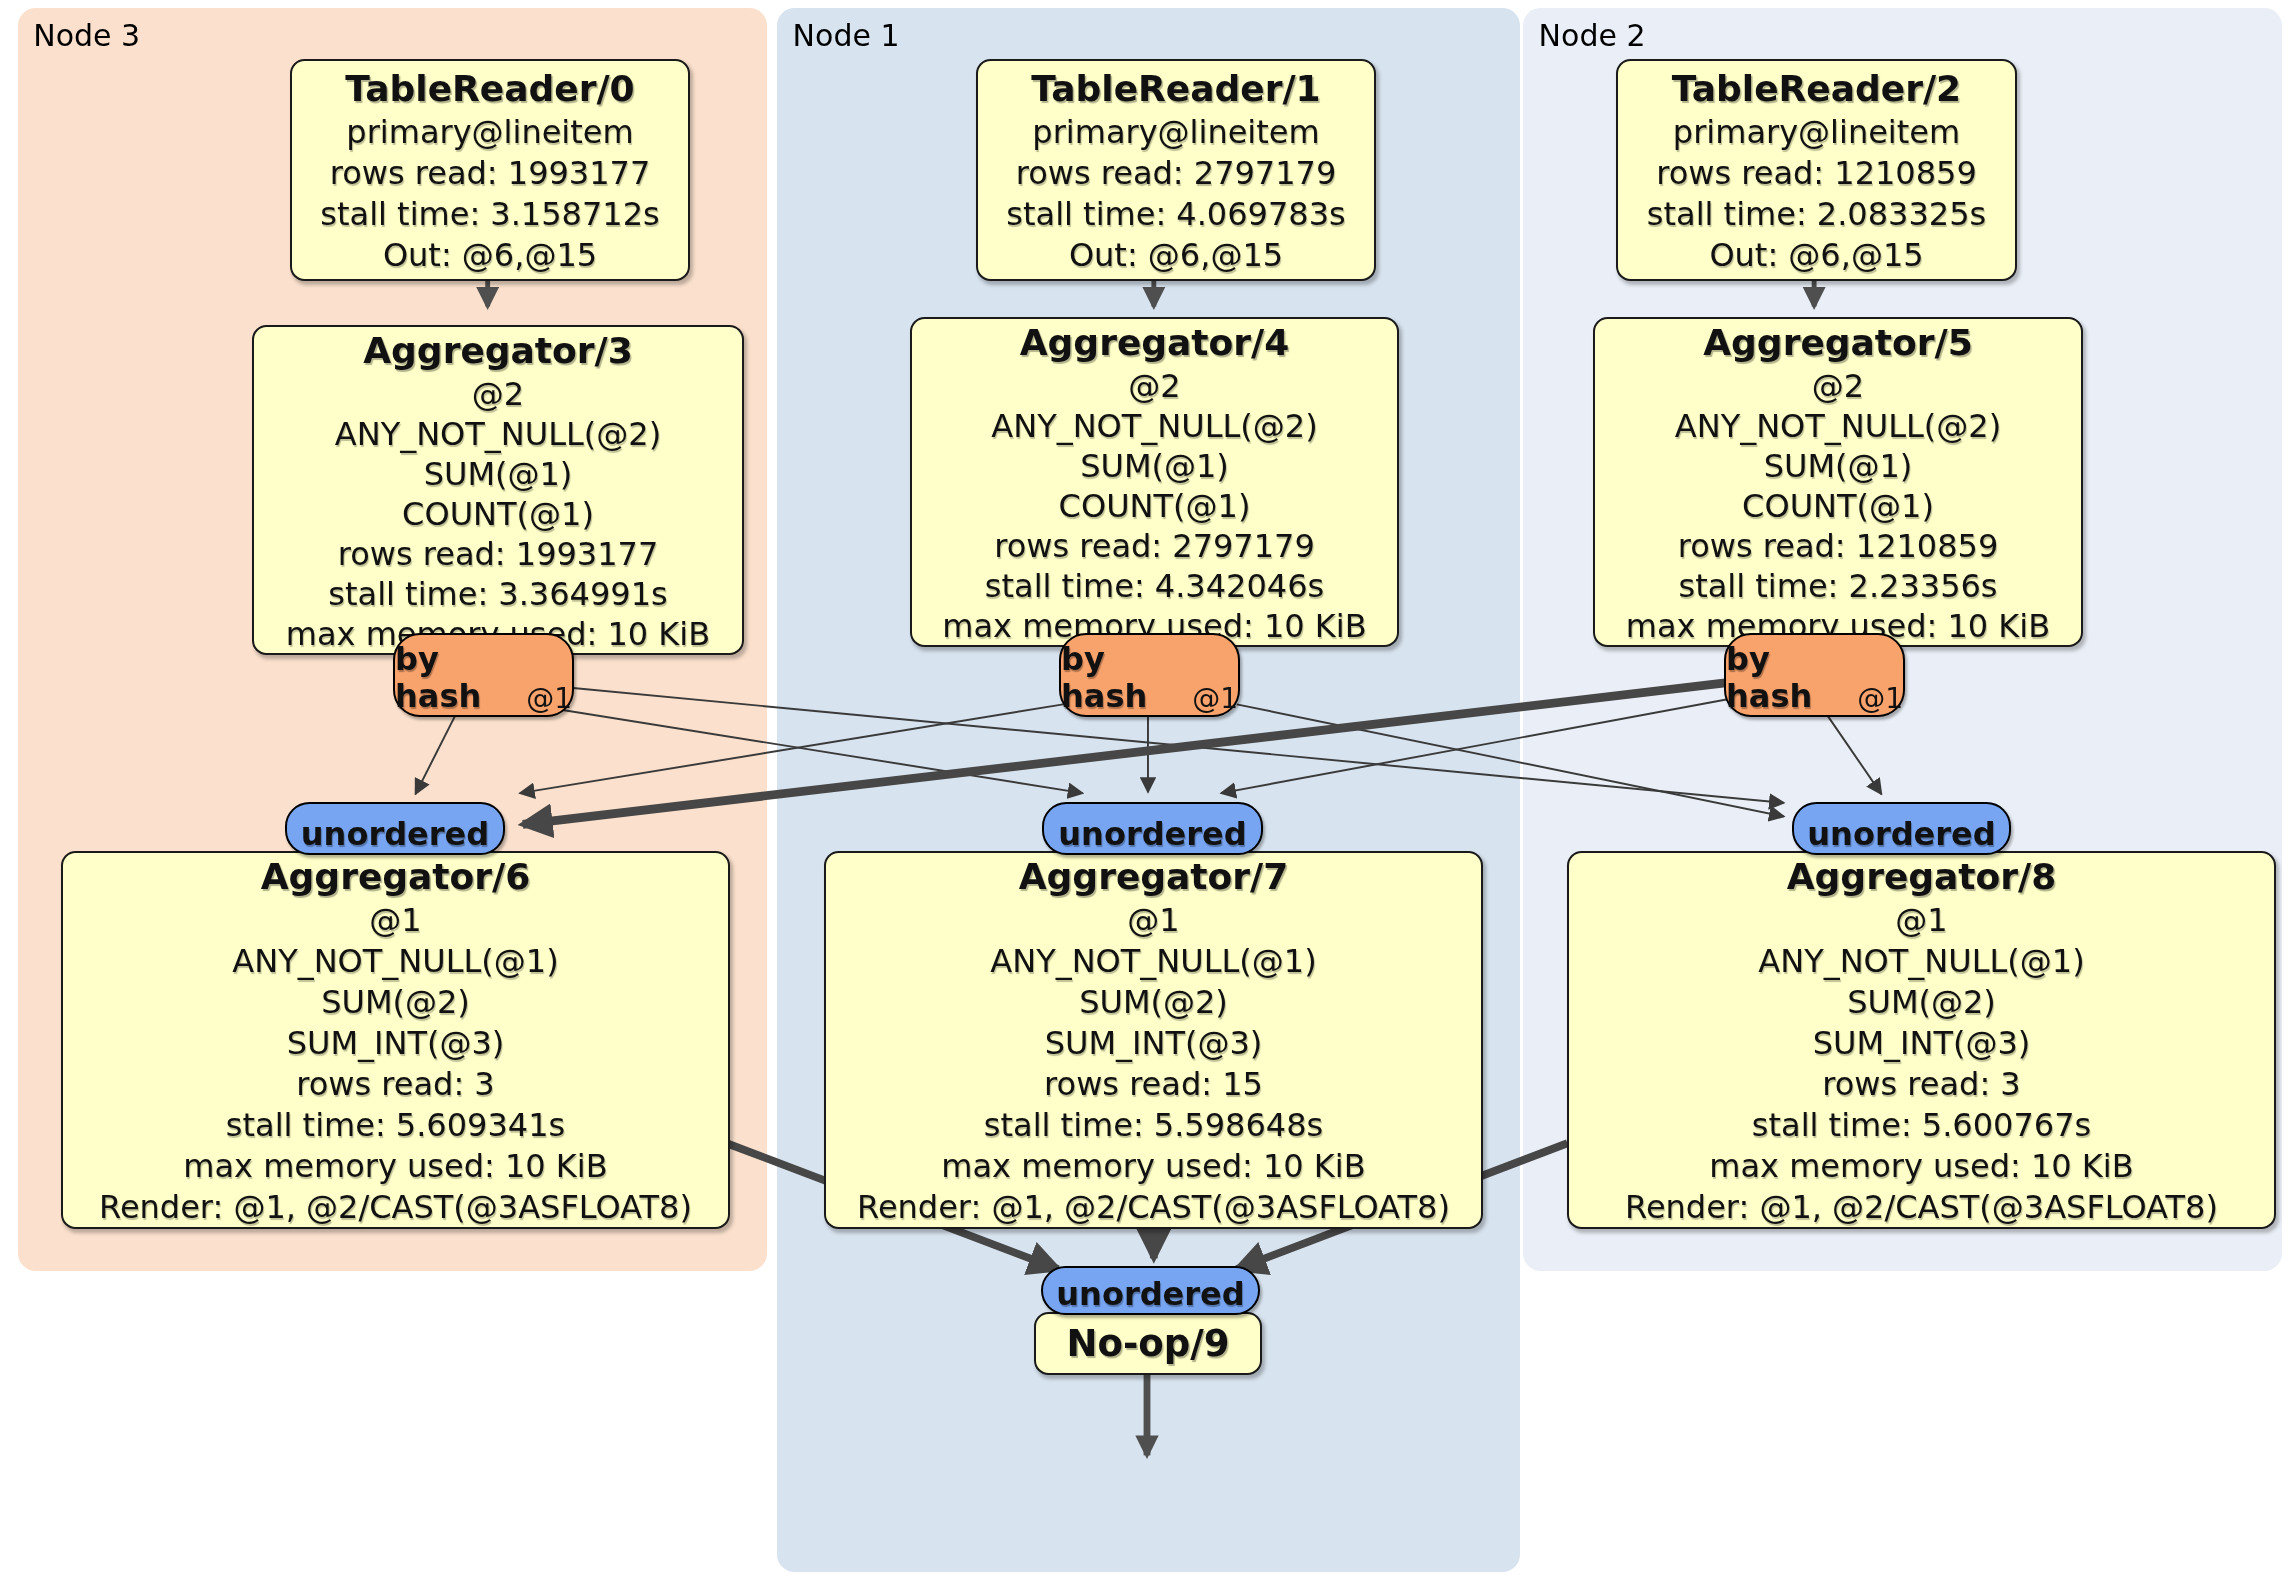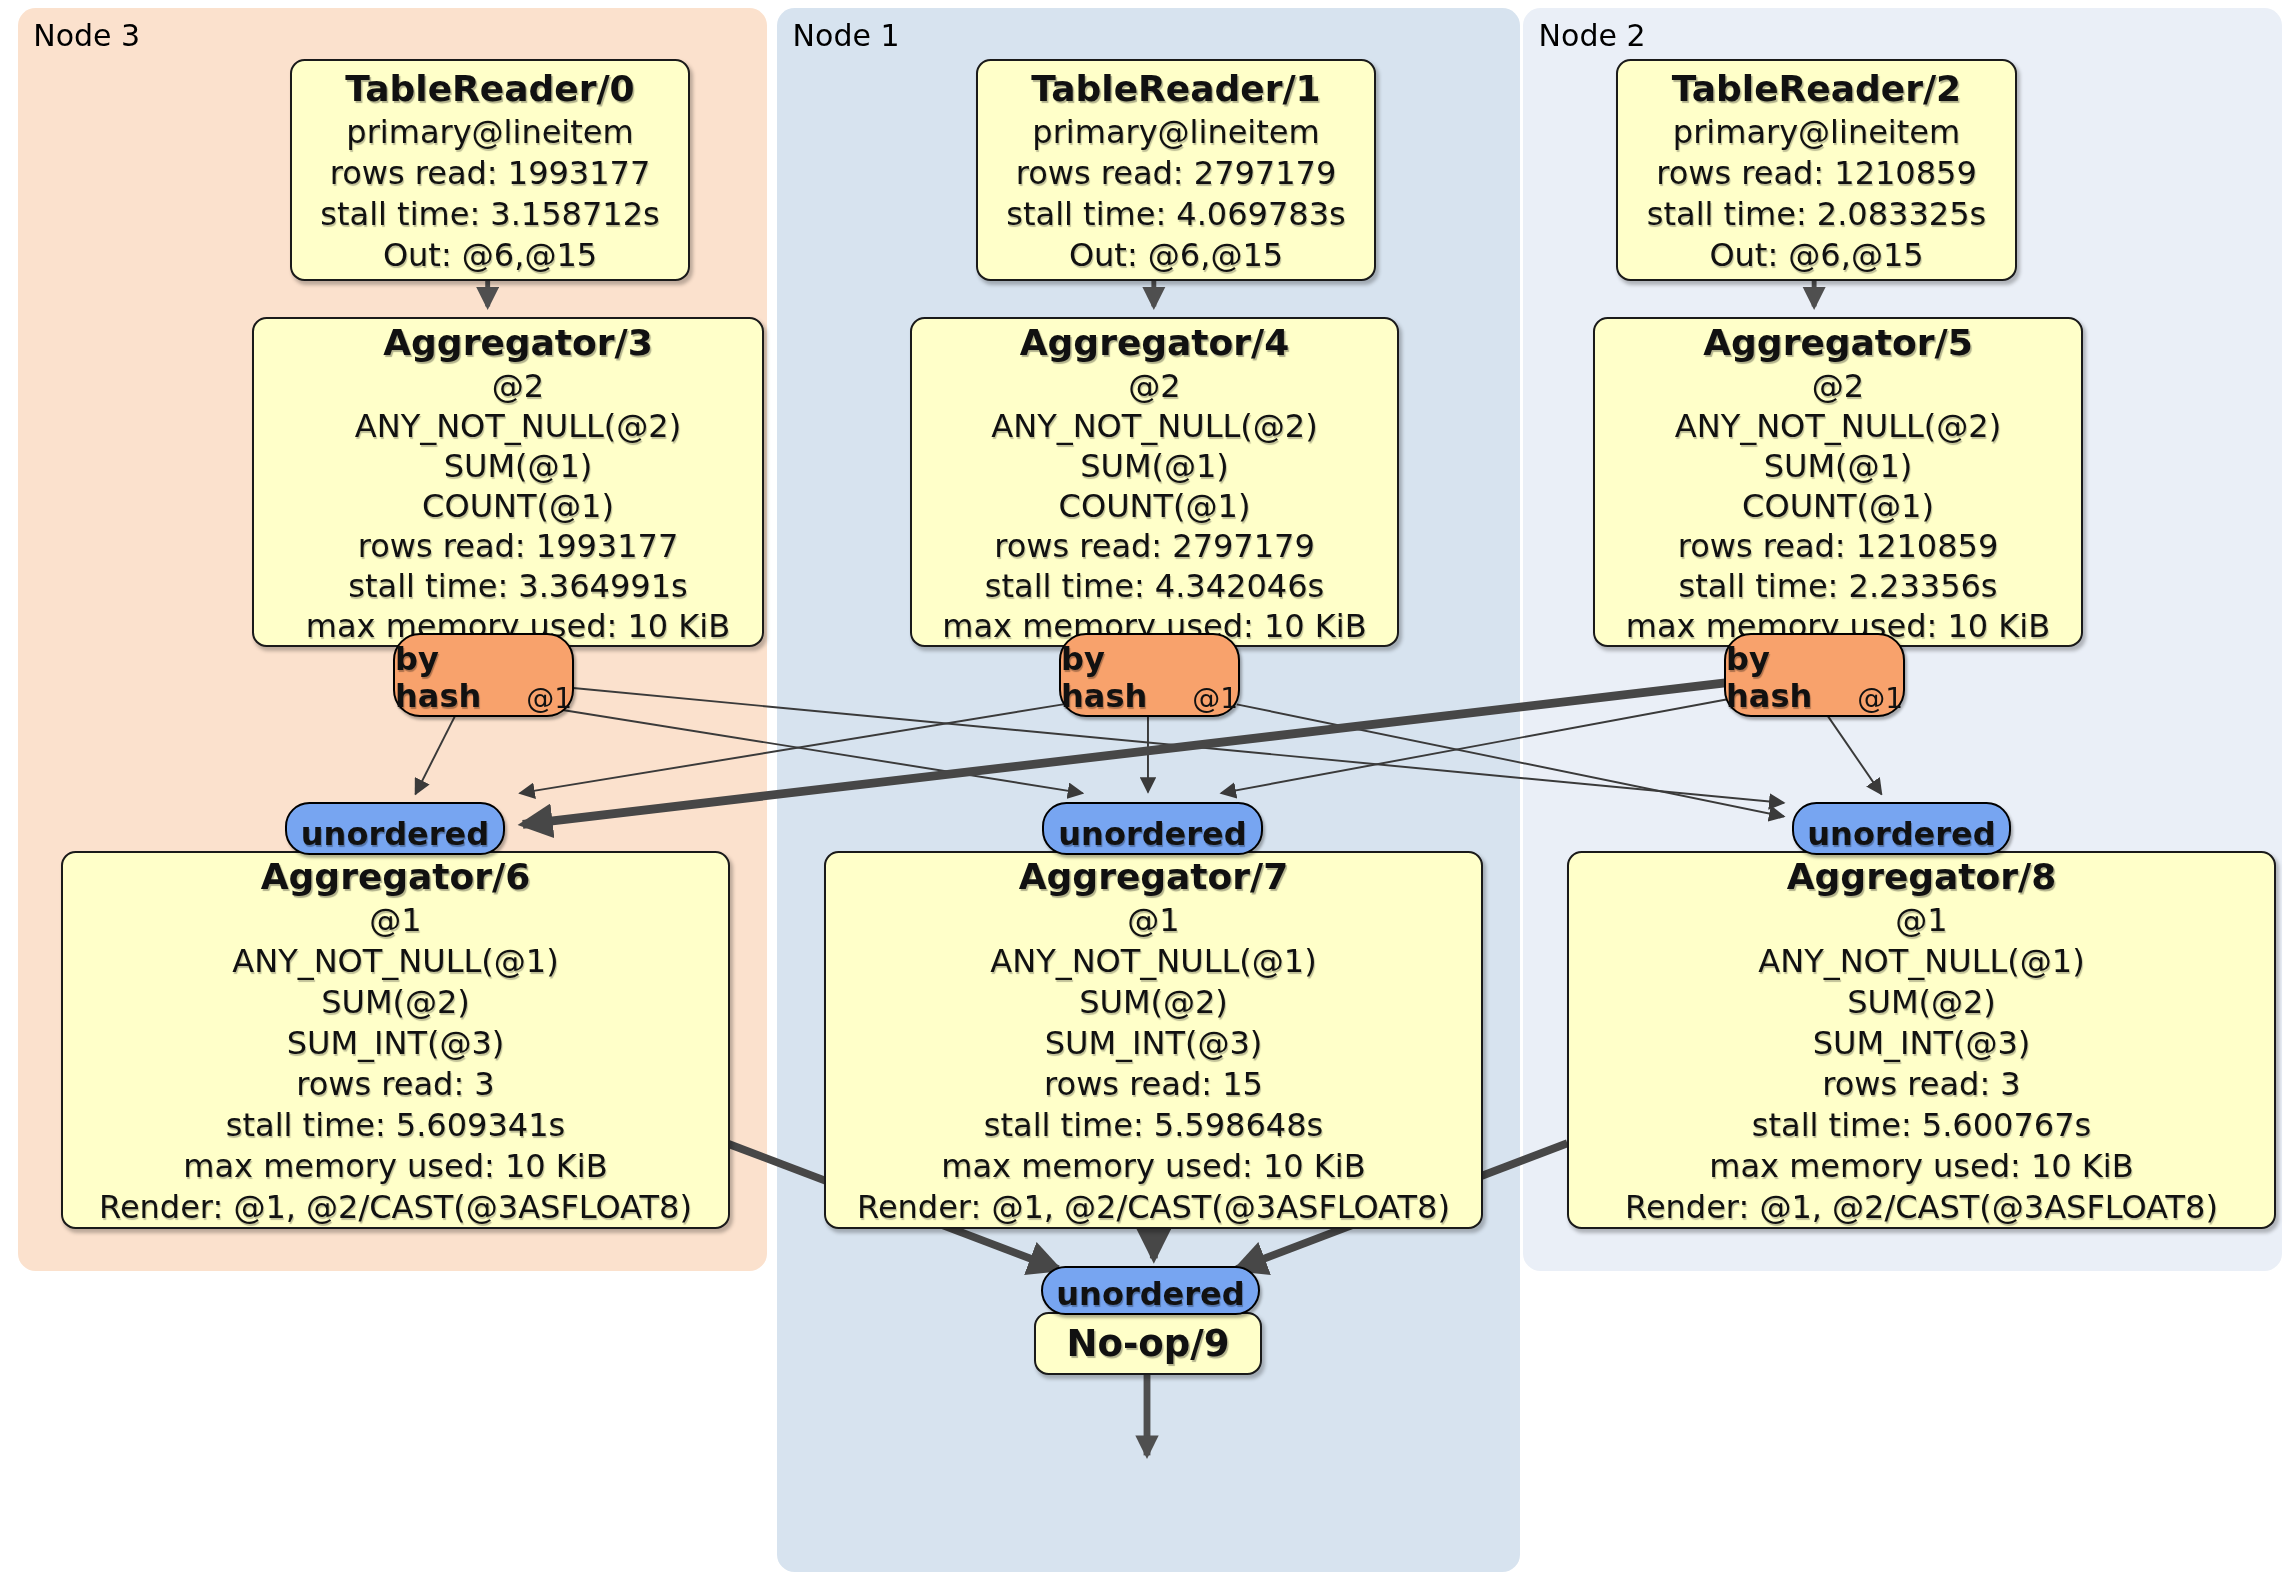--- a/index.html
+++ b/index.html
@@ -94,21 +94,21 @@
     <div class="nline">Out: @6,@15</div>
   </div>
   <div class="nbox tr" style="left:1616px;top:59px;width:397px;height:218px;">
     <div class="ntitle">TableReader/2</div>
     <div class="nline">primary@lineitem</div>
     <div class="nline">rows read: 1210859</div>
     <div class="nline">stall time: 2.083325s</div>
     <div class="nline">Out: @6,@15</div>
   </div>
 
-  <div class="nbox ag1" style="left:252px;top:317px;width:488px;height:326px;padding-left:20px;">
+  <div class="nbox ag1" style="left:252px;top:325px;width:488px;height:326px;">
     <div class="ntitle">Aggregator/3</div>
     <div class="nline">@2</div>
     <div class="nline">ANY_NOT_NULL(@2)</div>
     <div class="nline">SUM(@1)</div>
     <div class="nline">COUNT(@1)</div>
     <div class="nline">rows read: 1993177</div>
     <div class="nline">stall time: 3.364991s</div>
     <div class="nline">max memory used: 10 KiB</div>
   </div>
   <div class="nbox ag1" style="left:910px;top:317px;width:485px;height:326px;">

